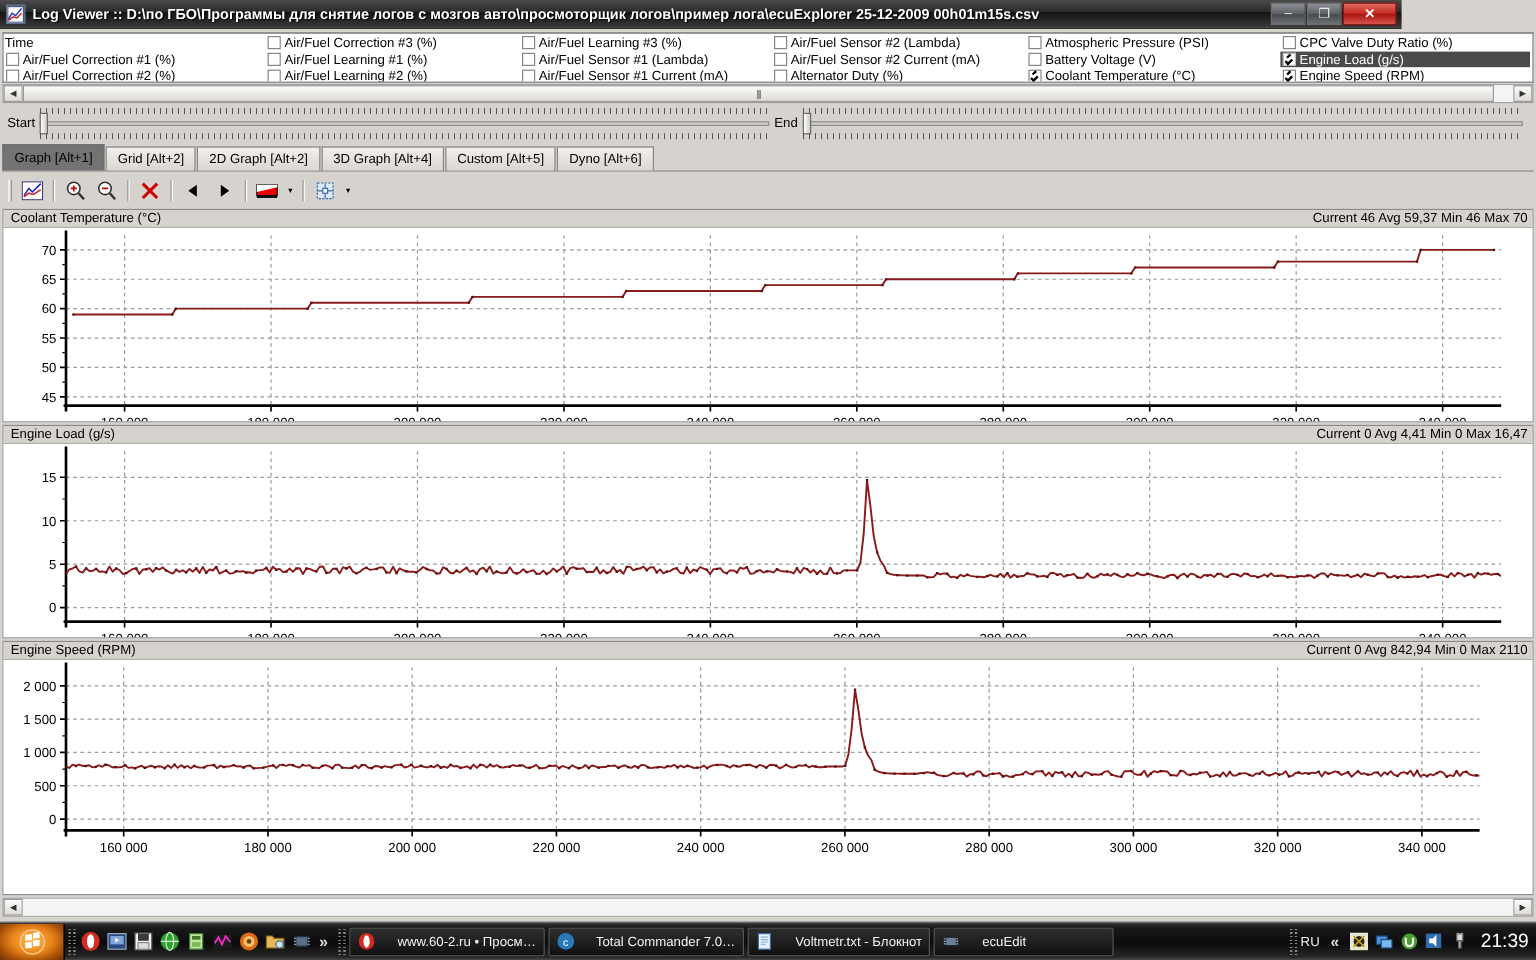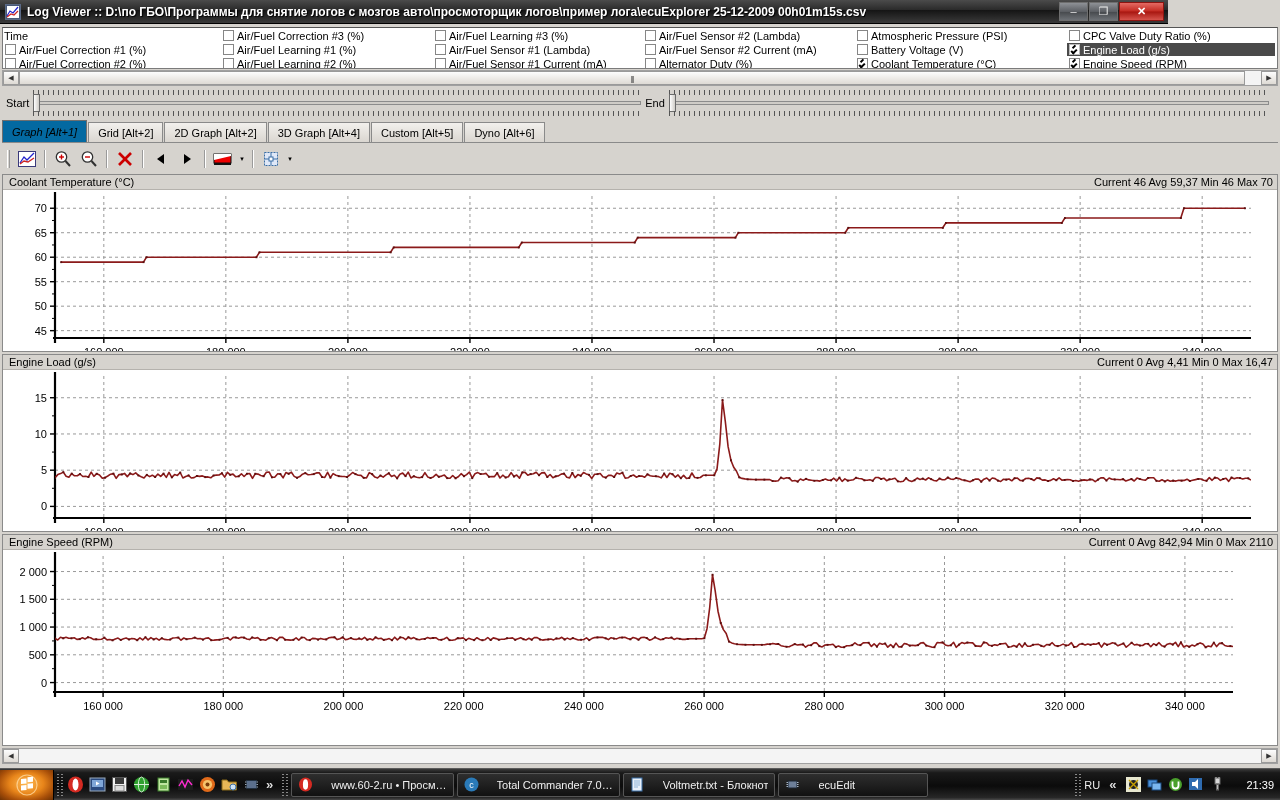--- a/index.html
+++ b/index.html
@@ -129,22 +129,22 @@
   }
   .tab {
     height: 20px; padding: 0 9px;
     display: flex; align-items: center;
     font-size: 11px; color: #000;
     border: 1px solid #8a8a8a; border-bottom: none;
     background: linear-gradient(to bottom,#f2f0ed,#dad6d0);
     margin-right: 1px;
   }
   .tab.active {
-    height: 22px; background: #0369a1; font-weight: normal;
-    border-color: #6f6f6f; position: relative; z-index: 2; font-style: italic;
+    height: 22px; background: #737373; font-weight: normal;
+    border-color: #6f6f6f; position: relative; z-index: 2;
   }
 
   
   .toolbar {
     position: absolute; left: 2px; top: 146px; width: 1276px; height: 26px;
     background: #d6d3ce; display: flex; align-items: center; padding-left: 5px;
   }
   .tb-grip { width: 3px; height: 18px; border-left: 1px solid #fff; border-right: 1px solid #999; margin-right: 4px; }
   .tb-btn {
     width: 24px; height: 22px; display: flex; align-items: center; justify-content: center;
@@ -197,21 +197,21 @@
   .taskitem {
     height: 24px; max-width: 215px; min-width: 150px;
     background: linear-gradient(to bottom,#2e2e2e,#111);
     border: 1px solid #555; border-radius: 2px;
     display: flex; align-items: center; padding: 0 6px; gap: 18px;
     color: #f0f0f0; font-size: 11px; white-space: nowrap; overflow: hidden;
   }
   .taskitem .tlabel { overflow: hidden; text-overflow: ellipsis; }
   .tray { display: flex; align-items: center; gap: 5px; flex: 0 0 auto; margin-right: 6px; }
   .tray .lang { color: #eee; font-size: 11px; }
-  .clock { color: #fff; font-size: 11px; margin-left: 16px; }
+  .clock { color: #fff; font-size: 16px; margin-left: 4px; }
   .tricon { width: 16px; height: 16px; display: flex; align-items: center; justify-content: center; }
 </style>
 </head>
 <body>
 
 <div id="app">
 
   <div class="titlebar">
     <div class="title-icon">
       <svg width="14" height="14" viewBox="0 0 14 14">

